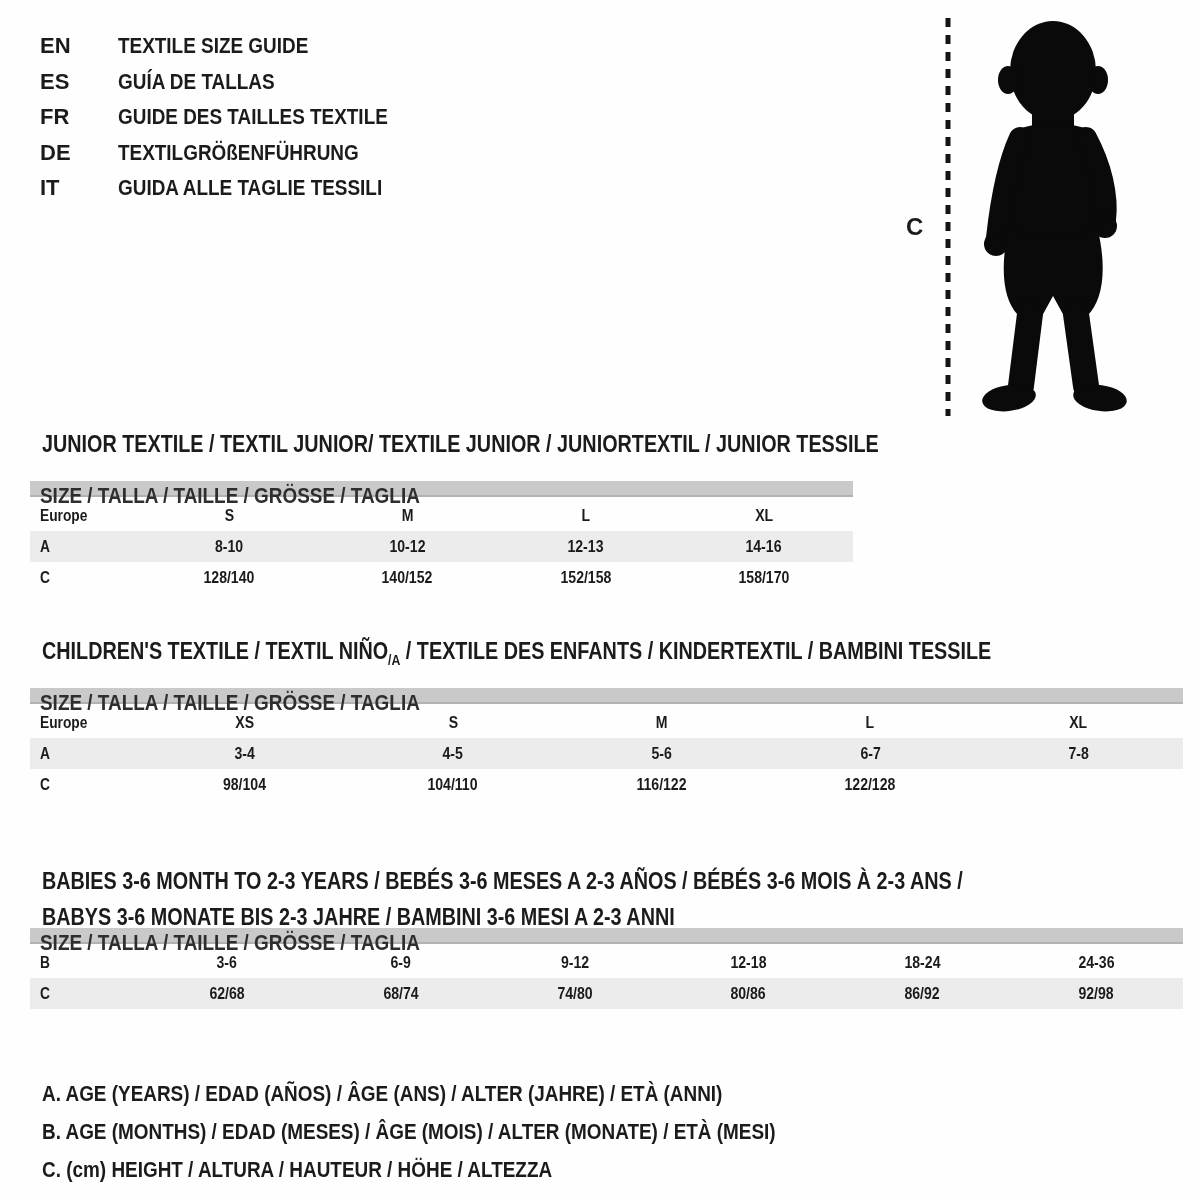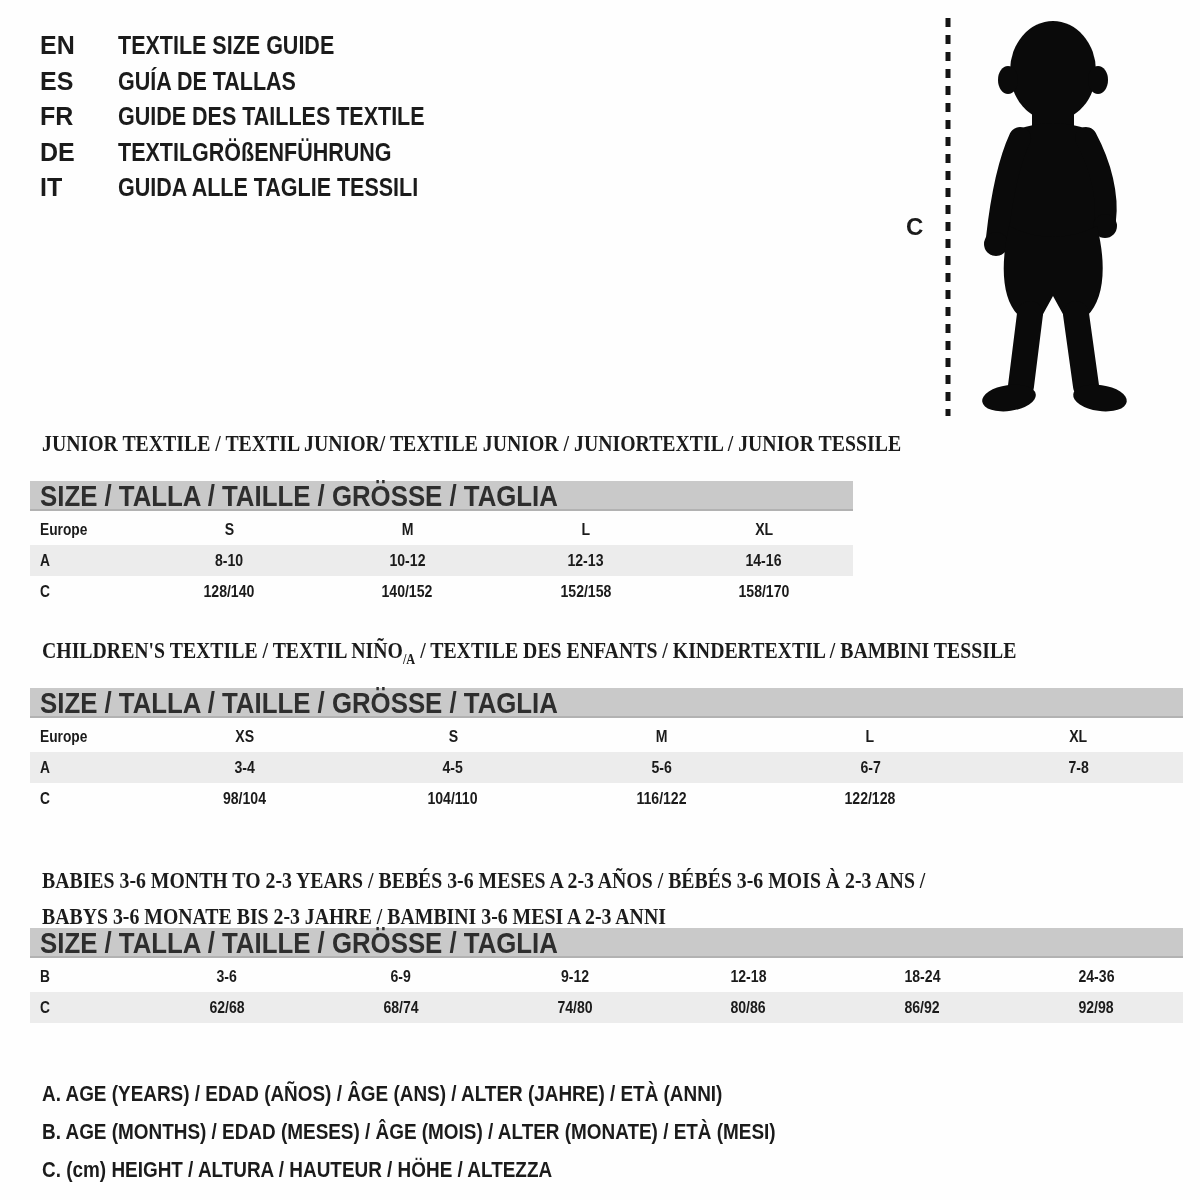--- a/index.html
+++ b/index.html
@@ -6,43 +6,43 @@
   .page {
     position:relative; width:1200px; height:1200px; background:#fefefe;
     font-family:"Liberation Sans", sans-serif; color:#1b1b1b; overflow:hidden;
   }
   
   .t  { display:inline-block; transform:scaleX(0.86); transform-origin:0 50%; white-space:nowrap; }
   .tc { display:inline-block; transform:scaleX(0.88); white-space:nowrap; }
 
   
   .langs { position:absolute; left:40px; top:28px; }
-  .lang-row { height:35.5px; line-height:35.5px; font-size:25px; font-weight:700; }
+  .lang-row { height:35.5px; line-height:35.5px; font-size:22px; font-weight:700; }
   .lang-row .code { display:inline-block; width:78px; vertical-align:top; }
 
   
   .measure-line { position:absolute; left:944px; top:16px; }
   .c-label { position:absolute; left:906px; top:213px; font-size:24px; font-weight:700; }
   .toddler { position:absolute; left:962px; top:14px; }
 
   
-  .section-title { position:absolute; font-size:23px; font-weight:700;font-family:Liberation Serif, serif; }
+  .section-title { position:absolute; font-size:23px; font-weight:700; }
   #junior-title   { left:42px; top:431px; }
   #children-title { left:42px; top:638px;text-align:center; }
   #babies-title   { left:42px; top:863px; line-height:36px; }
   .subA { font-size:0.62em; vertical-align:sub; }
 
   
   .tbl { position:absolute; left:30px; }
   #junior-tbl   { top:481px; width:823px; }
   #children-tbl { top:688px; width:1153px; }
   #babies-tbl   { top:928px; width:1153px; }
   .s-bar {
-    height:30px; line-height:30px; background:#c9c9c9; color:#2e2e2e;
-    padding-left:10px; font-size:30px; font-weight:700;
+    height:16px; line-height:30px; background:#c9c9c9; color:#2e2e2e;
+    padding-left:10px; font-size:22px; font-weight:700;
     border-bottom:2px solid #b2b2b2; box-sizing:border-box; margin-bottom:3px;
   }
   .row { display:grid; height:31px; line-height:31px; font-size:16px; font-weight:700; }
   .junior-cols   { grid-template-columns:110px repeat(4,1fr); }
   .children-cols { grid-template-columns:110px repeat(5,1fr); }
   .babies-cols   { grid-template-columns:110px repeat(6,1fr); }
   .cell { text-align:center; overflow:visible; }
   .cell.lab { text-align:left; padding-left:10px; }
   .row.alt { background:#ececec; }
 

